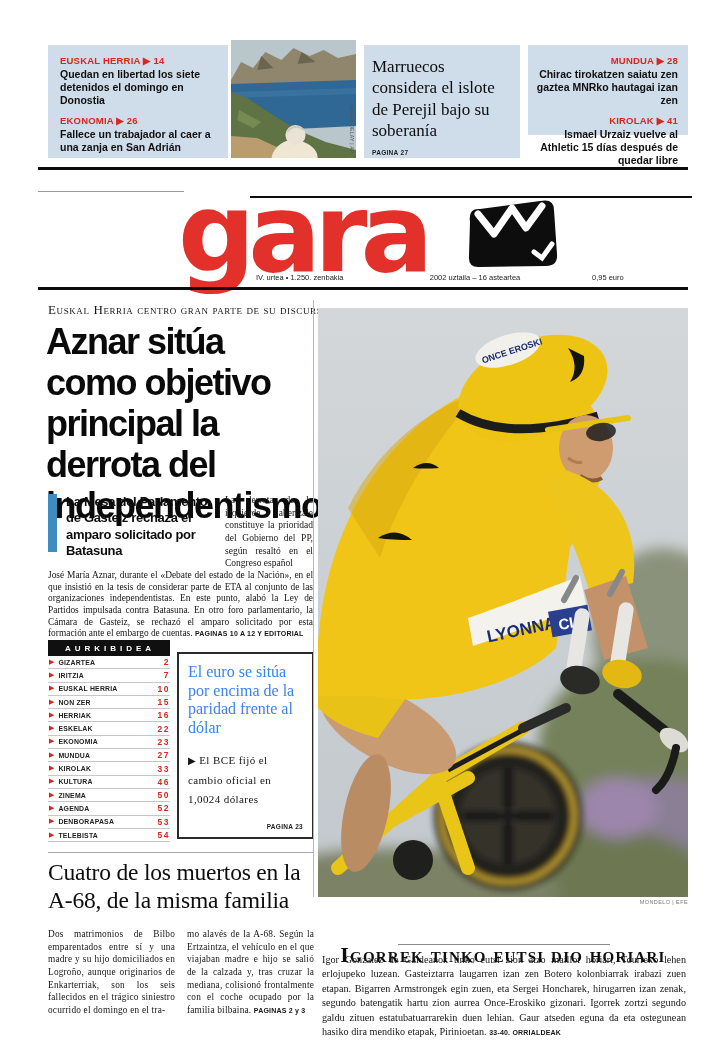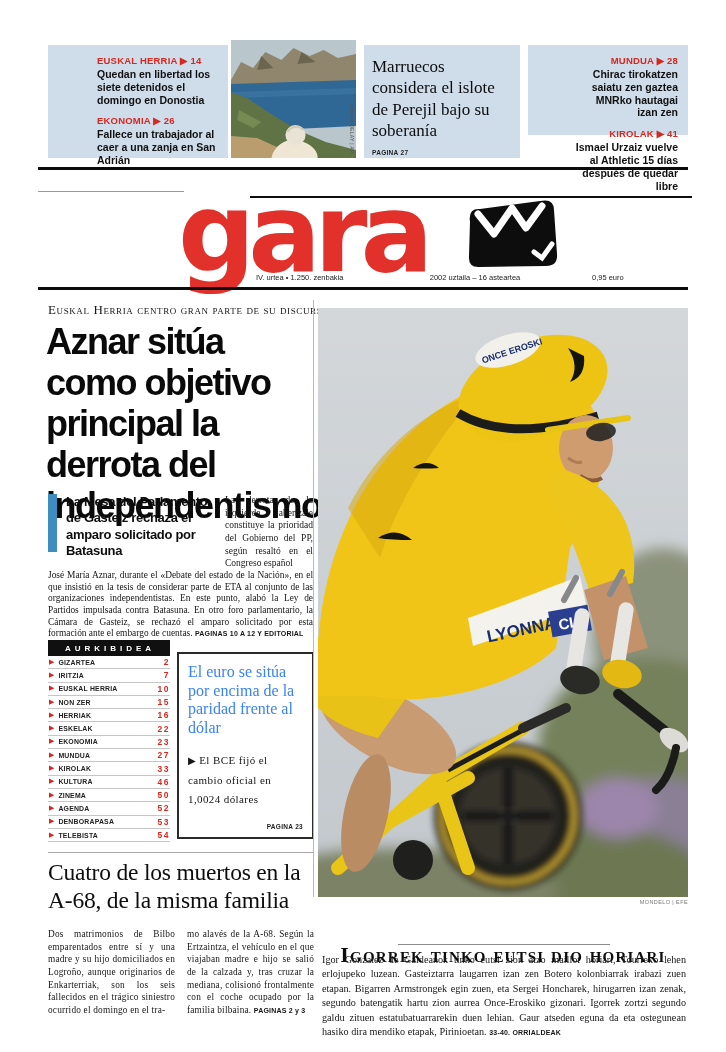--- a/index.html
+++ b/index.html
@@ -11,21 +11,21 @@
   }
   .abs { position:absolute; }
 
   
   .teaser-box { background:#cfdce9; }
   .tb-left  { left:48px;  top:45px; width:180px; height:113px; padding:10px 10px 8px 12px; }
   .tb-mid   { left:364px; top:45px; width:156px; height:113px; text-align:left; padding:11px 8px 6px 8px; }
   .tb-right { left:528px; top:45px; width:160px; height:90px; text-align:right; padding:10px 10px 8px 8px; }
   .teaser-section { font-family:"Liberation Sans", sans-serif; font-weight:bold; font-size:9.5px; color:#d6281f; letter-spacing:.2px; }
   .teaser-text { font-family:"Liberation Sans", sans-serif; font-weight:bold; font-size:10.5px; line-height:1.22; color:#101010; margin-top:2px; }
-  .teaser-item { margin-bottom:9px;margin-left:37px; }
+  .teaser-item { margin-bottom:9px; }
   .tb-mid .mid-head { font-size:17px; line-height:1.25; color:#0d0d0d; }
   .page-ref { font-family:"Liberation Sans", sans-serif; font-weight:bold; font-size:6.5px; color:#222; letter-spacing:.3px; }
   .tb-mid .page-ref { display:block; margin-top:8px; }
   .photo-frame { left:231px; top:40px; width:125px; height:118px; }
   .photo-frame svg { display:block; width:100%; height:100%; }
   .v-credit { position:absolute; right:1px; bottom:4px; font-family:"Liberation Sans", sans-serif;
               font-size:5px; color:#555; writing-mode:vertical-rl; letter-spacing:.3px; }
 
   
   .rule-thick { background:#0c0c0c; height:3px; left:38px; width:650px; }

